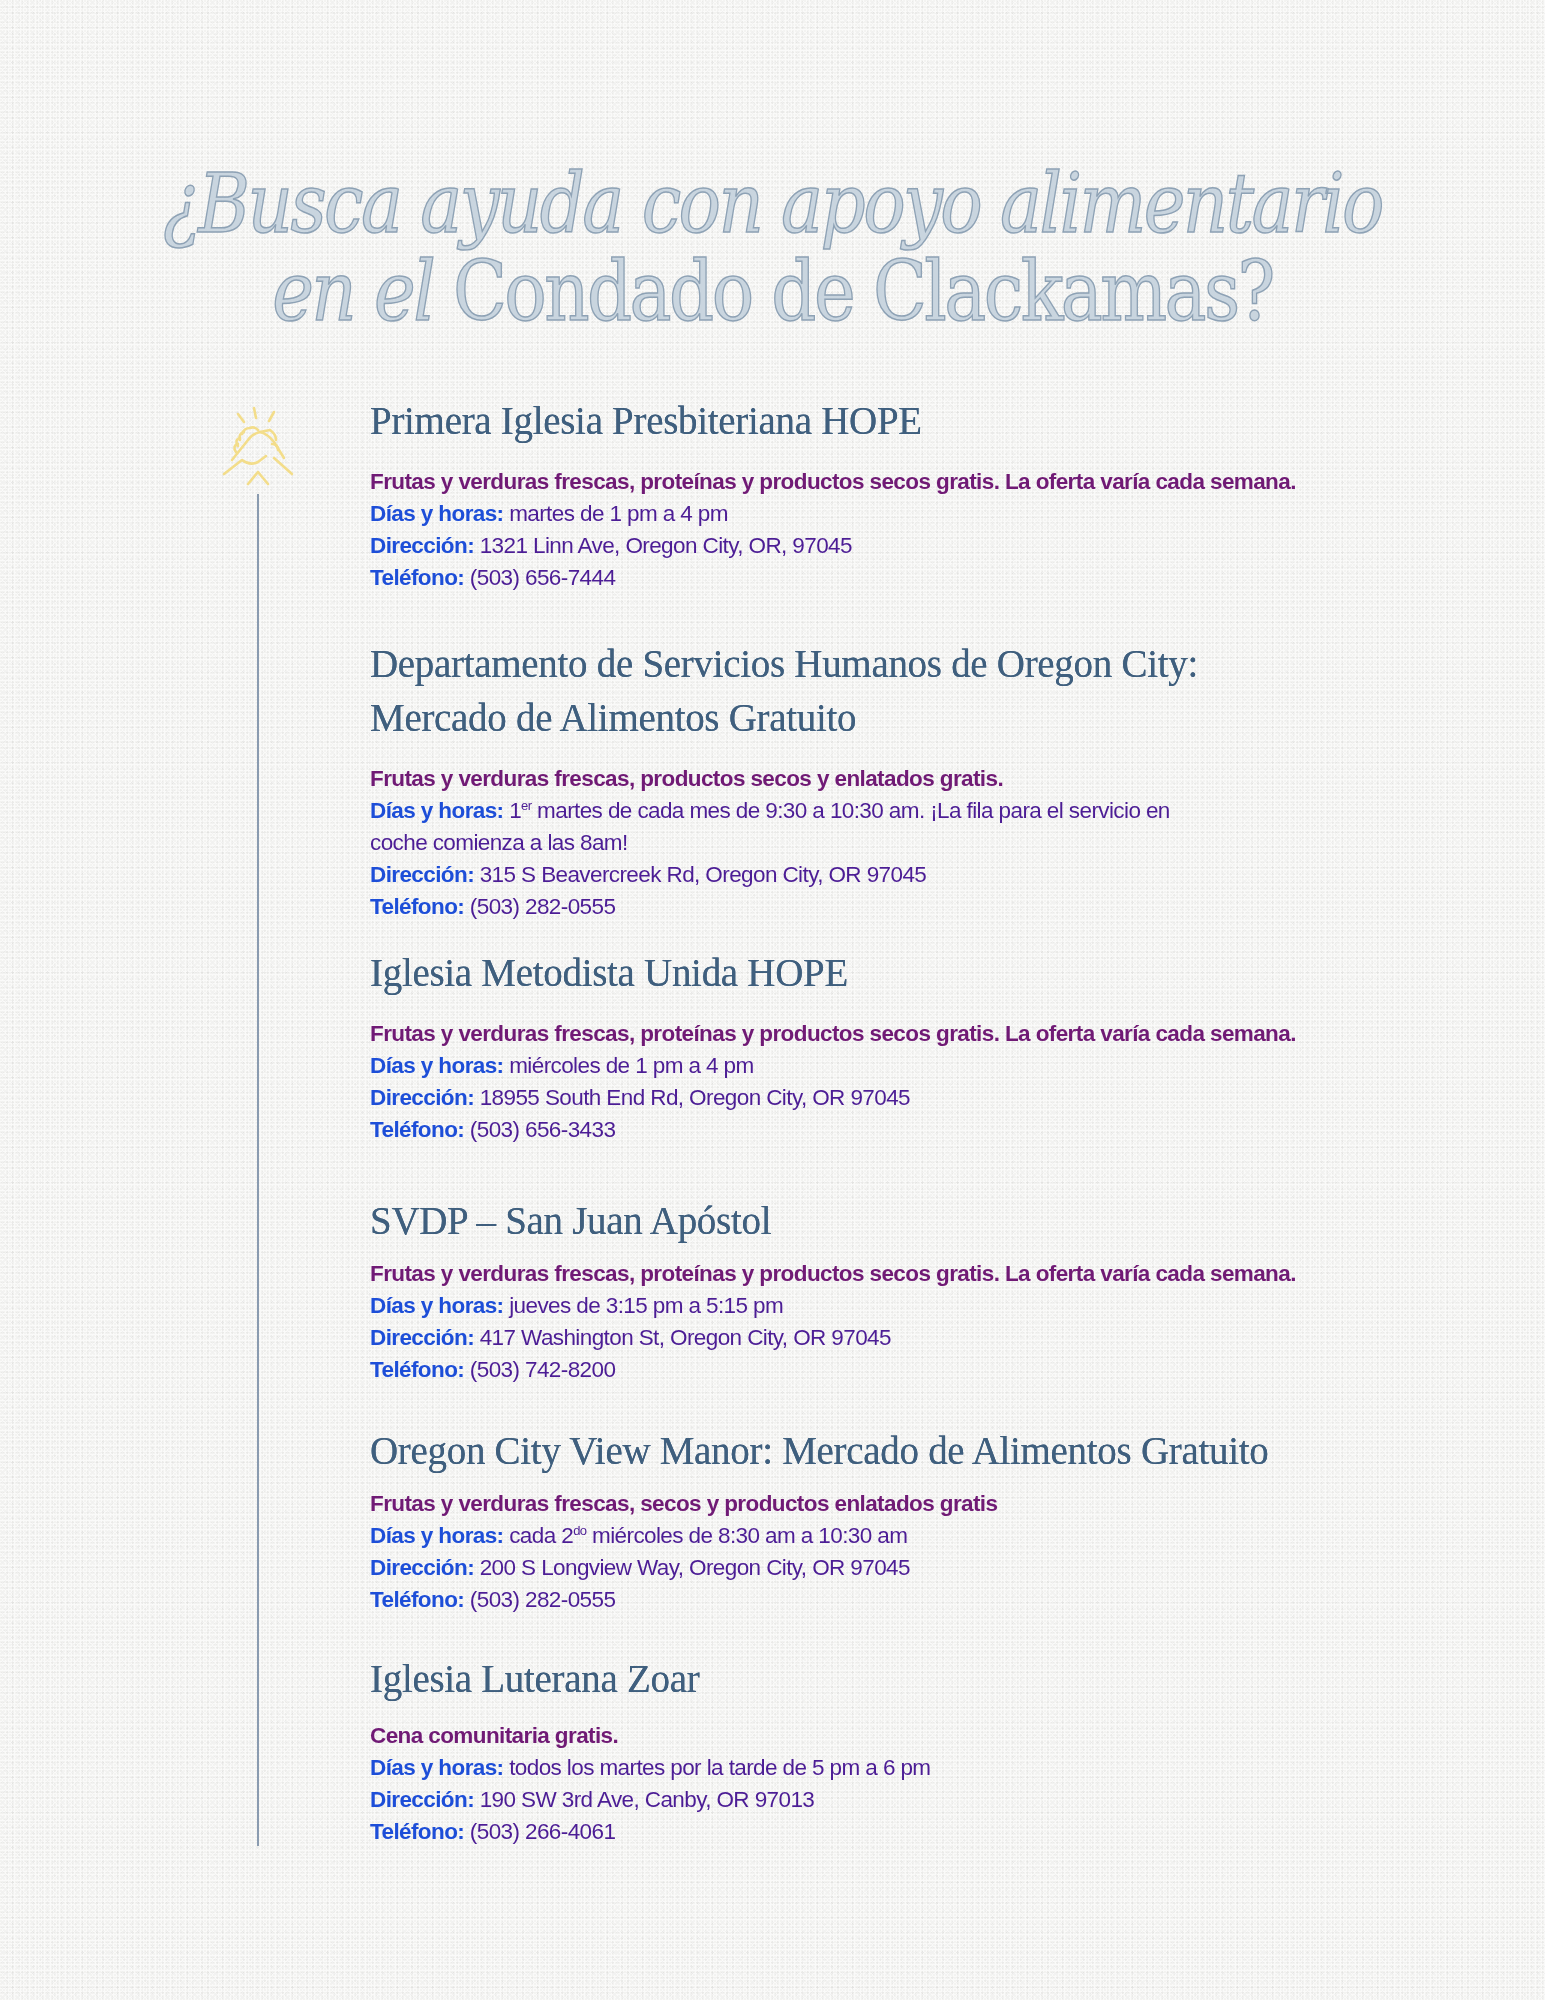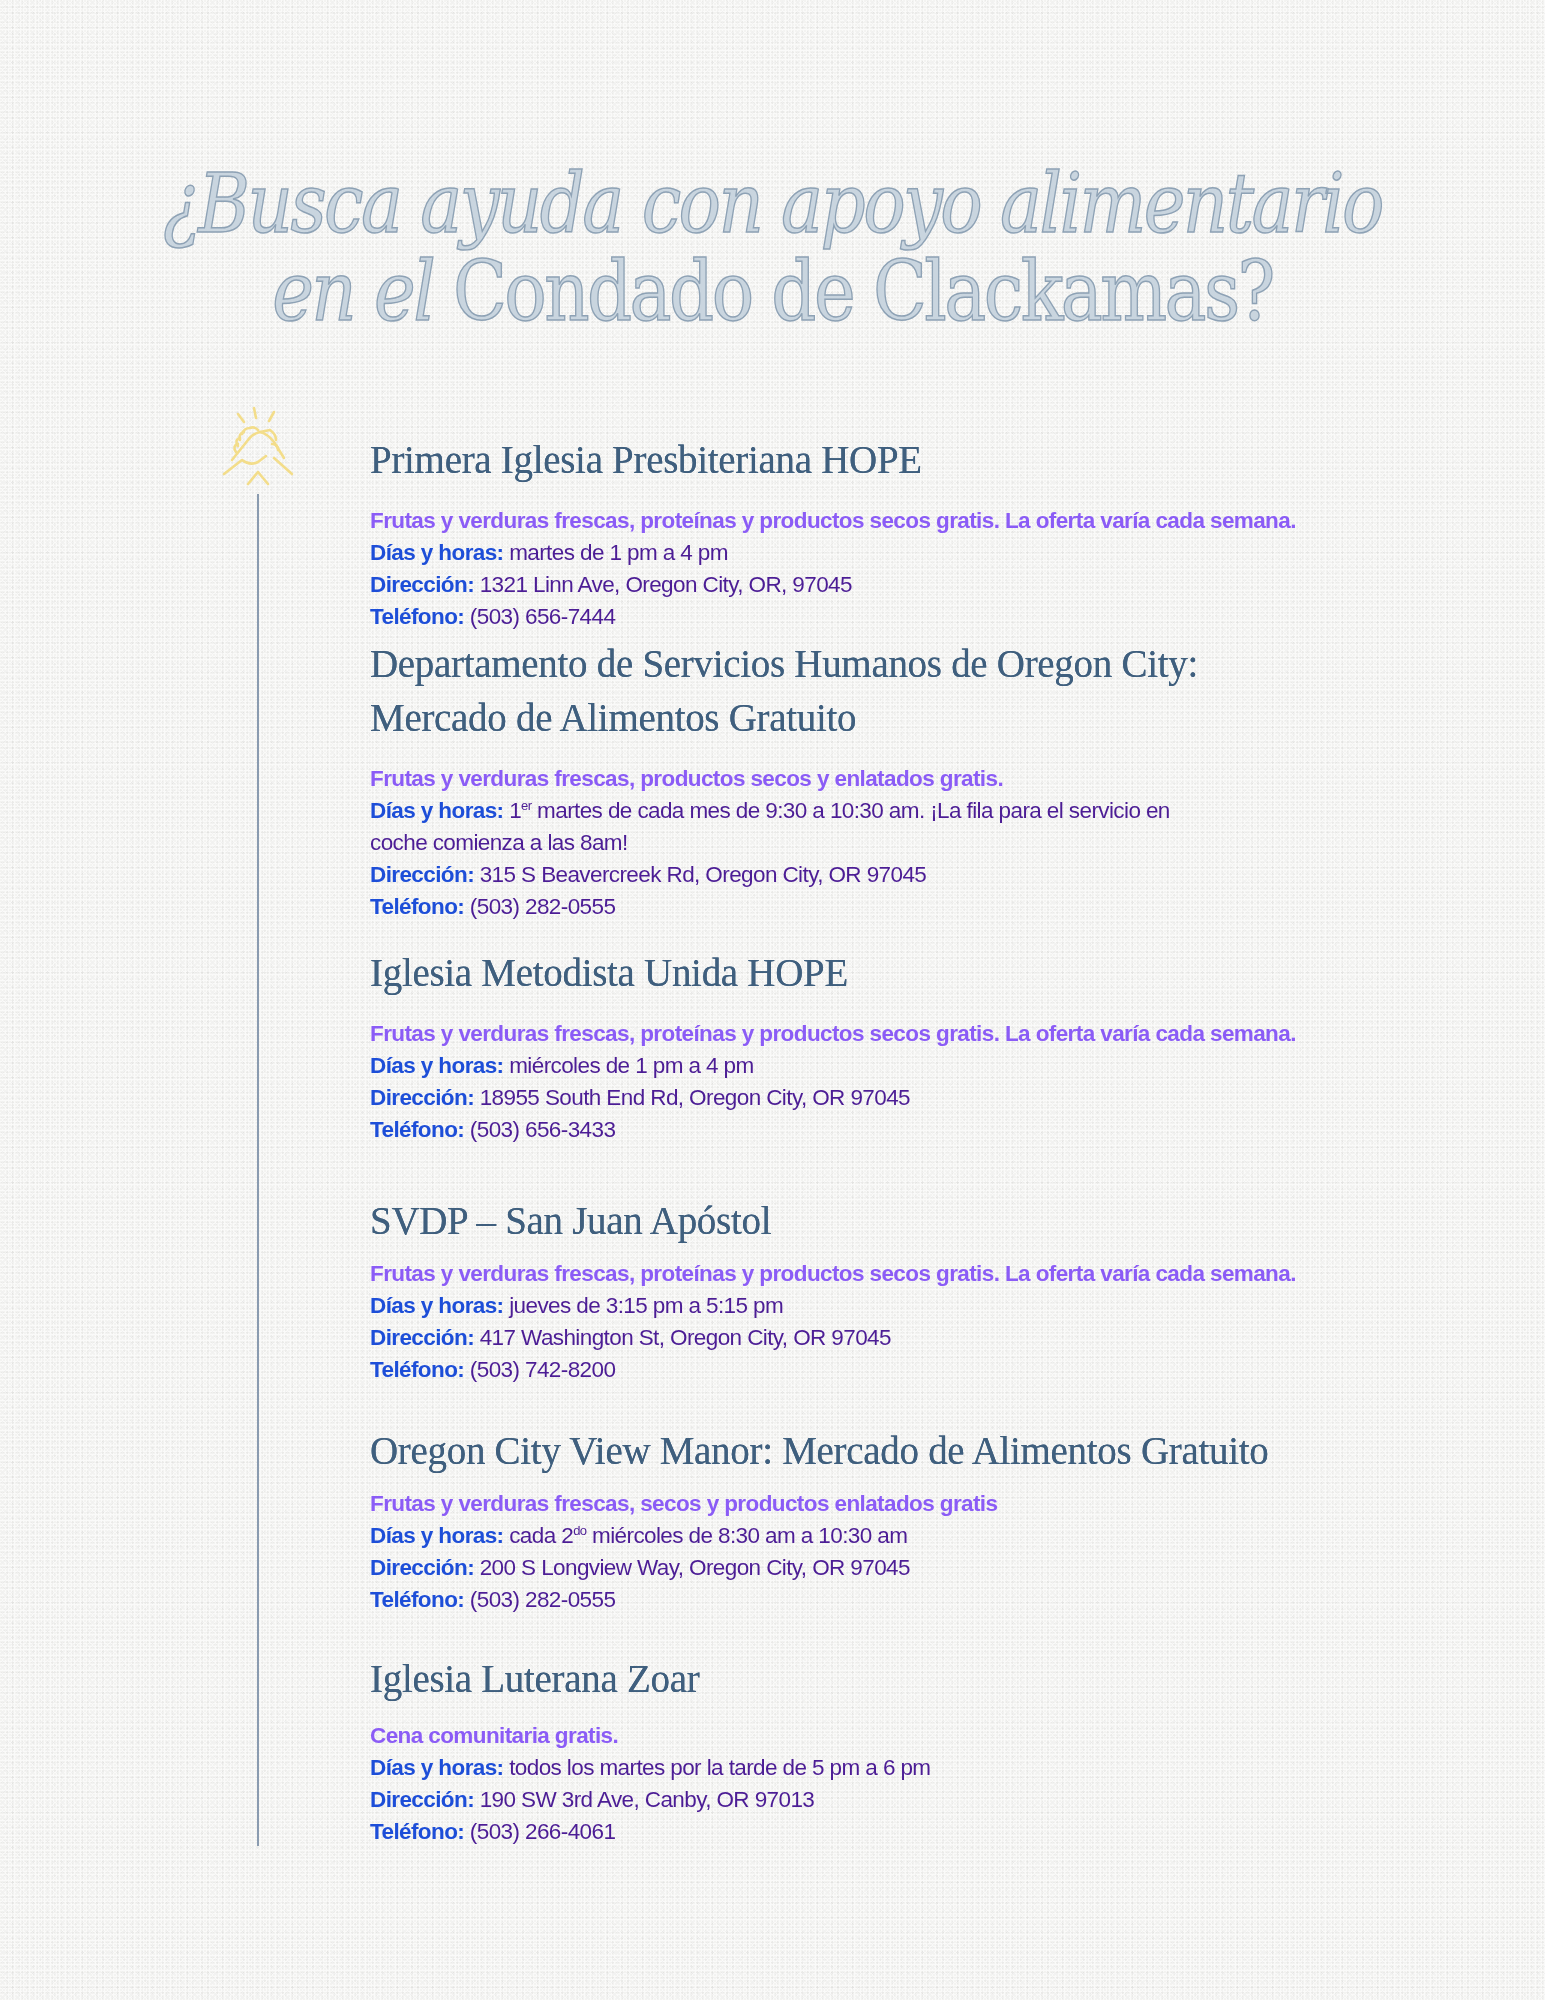--- a/index.html
+++ b/index.html
@@ -65,21 +65,21 @@
       font-size: 39px;
       line-height: 54px;
       color: #3f5f7e;
       letter-spacing: -0.3px;
       text-shadow: 0 0 0.4px #3f5f7e;
     }
     .entry .desc {
       font-weight: bold;
       font-size: 22.5px;
       line-height: 32px;
-      color: #8b5cf6;
+      color: #701a75;
       letter-spacing: -0.6px;
       white-space: nowrap;
     }
     .entry .row {
       font-size: 22.5px;
       line-height: 32px;
       letter-spacing: -0.6px;
     }
     .entry .row .lbl {
       font-weight: bold;
@@ -113,21 +113,21 @@
     <path d="M48 32 Q56 34 62 42 L72 58"></path>
     <path d="M58 30 Q64 34 64 40"></path>
     <path d="M60 44 Q66 44 66 50"></path>
     <path d="M12 74 L30 60 Q38 66 46 62 L54 56"></path>
     <path d="M80 74 L62 58"></path>
     <path d="M36 84 L46 72 L56 84"></path>
   </svg>
 </div>
 <div class="timeline-line"></div>
 
-<section class="entry" style="top:394px;margin-top:39px;">
+<section class="entry" style="top:394px;">
   <h2>Primera Iglesia Presbiteriana HOPE</h2>
   <div class="gap"></div>
   <div class="desc">Frutas y verduras frescas, proteínas y productos secos gratis. La oferta varía cada semana.</div>
   <div class="row"><span class="lbl">Días y horas:</span> <span class="val">martes de 1 pm a 4 pm</span></div>
   <div class="row"><span class="lbl">Dirección:</span> <span class="val">1321 Linn Ave, Oregon City, OR, 97045</span></div>
   <div class="row"><span class="lbl">Teléfono:</span> <span class="val">(503) 656-7444</span></div>
 </section>
 
 <section class="entry" style="top:626px;margin-top:11px;">
   <h2><span>Departamento de Servicios Humanos de Oregon City:</span><br><span>Mercado de Alimentos Gratuito</span></h2>

